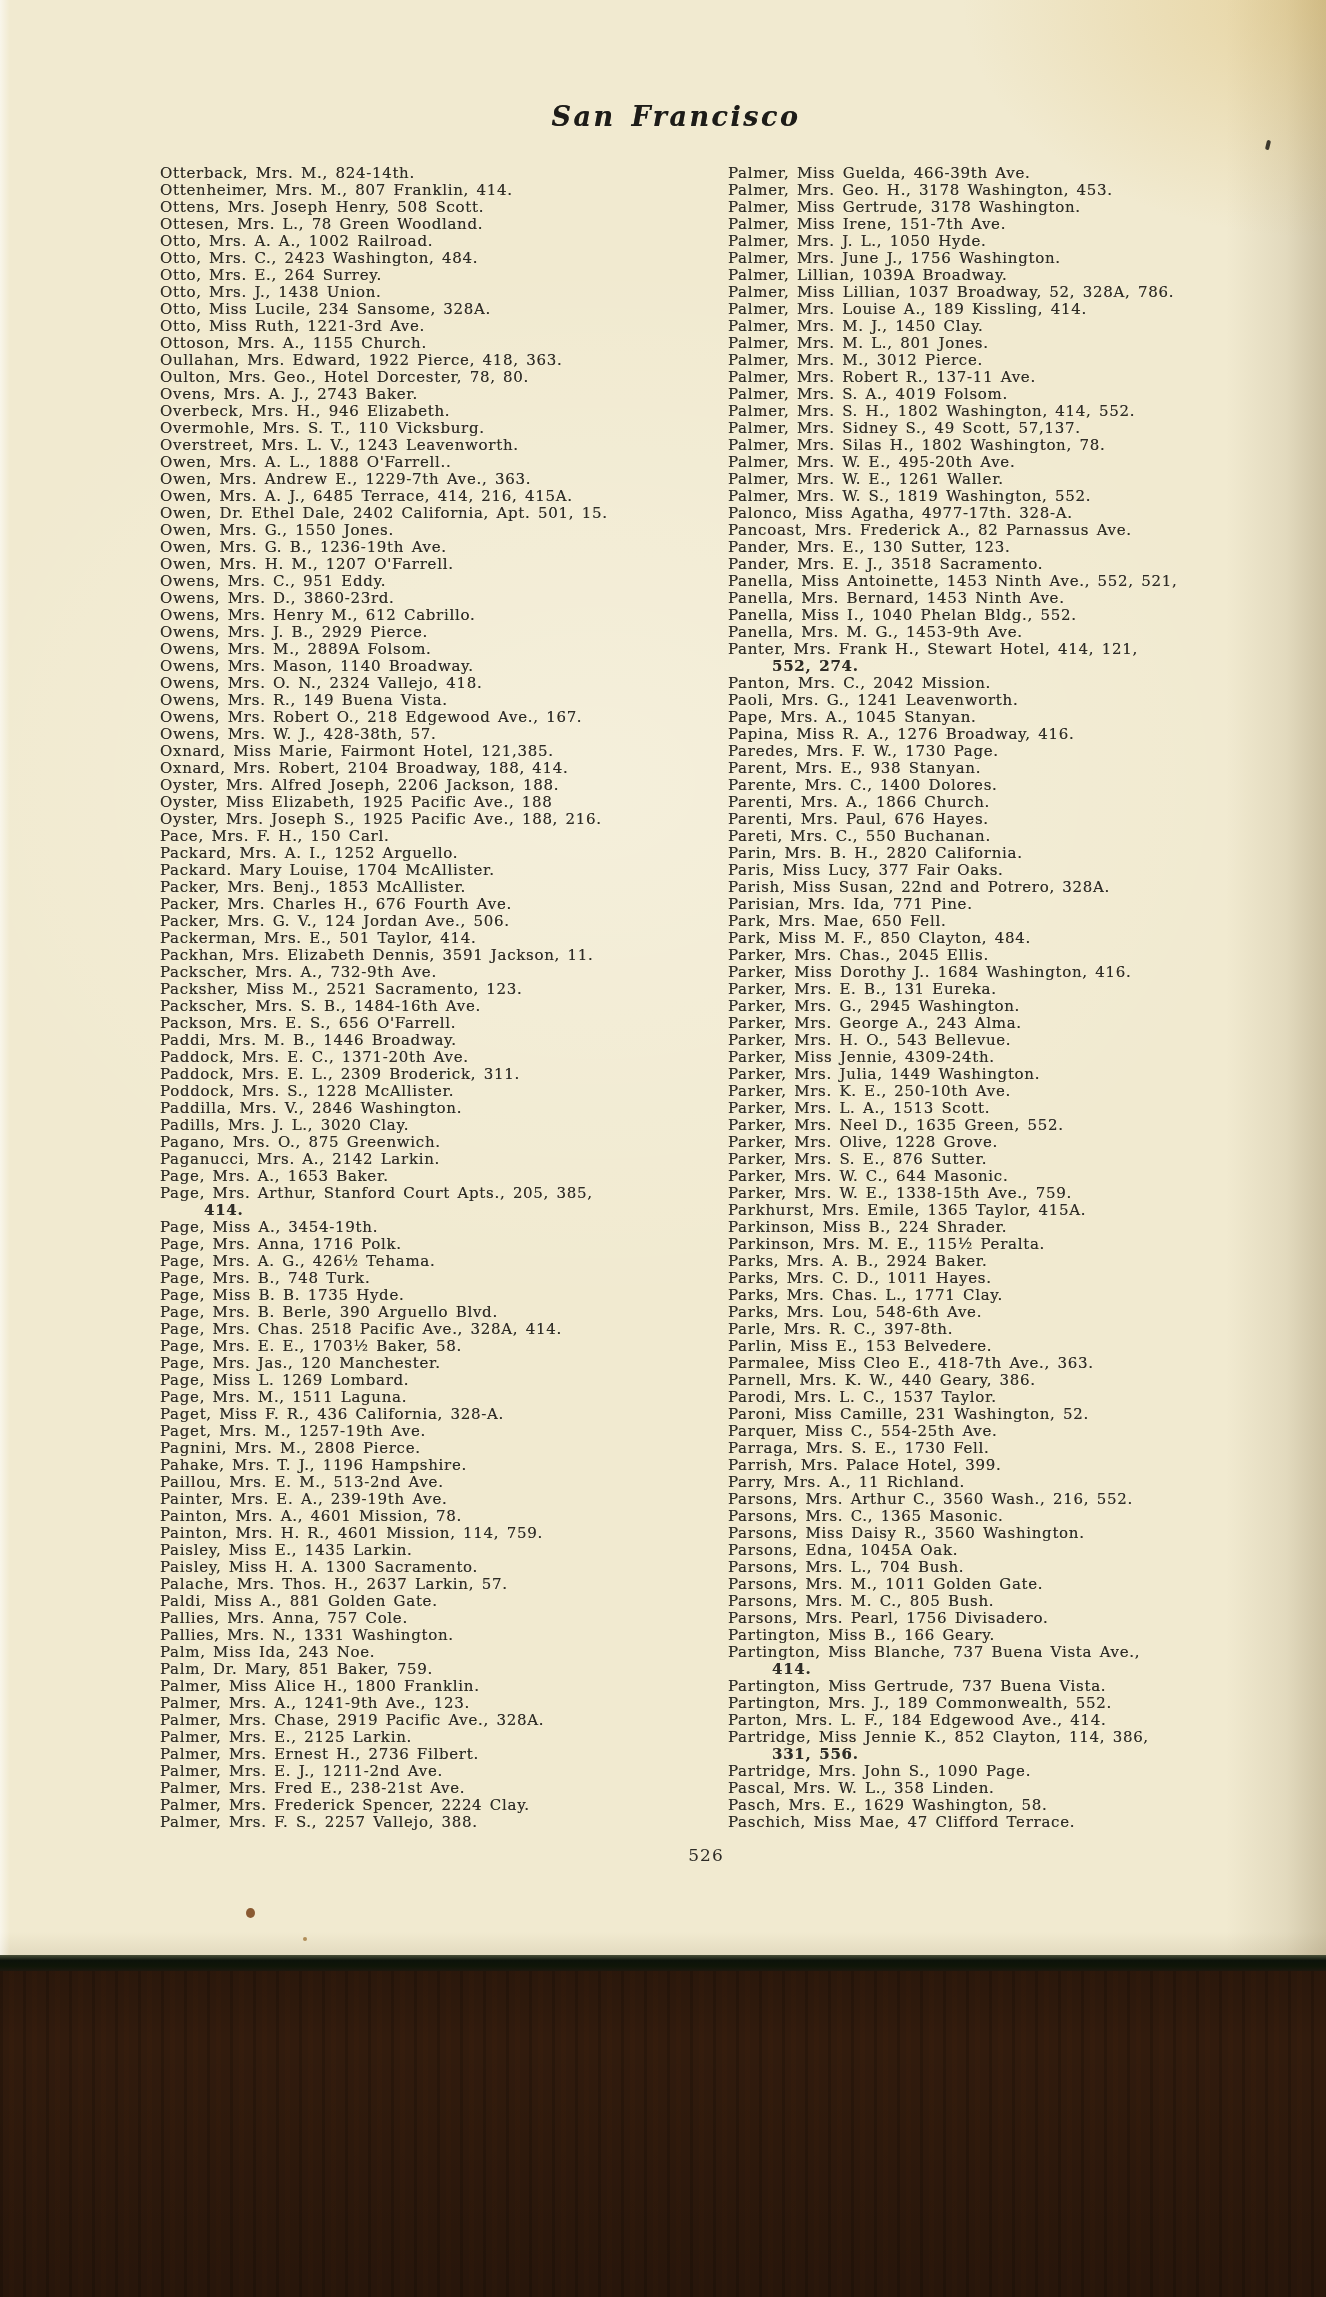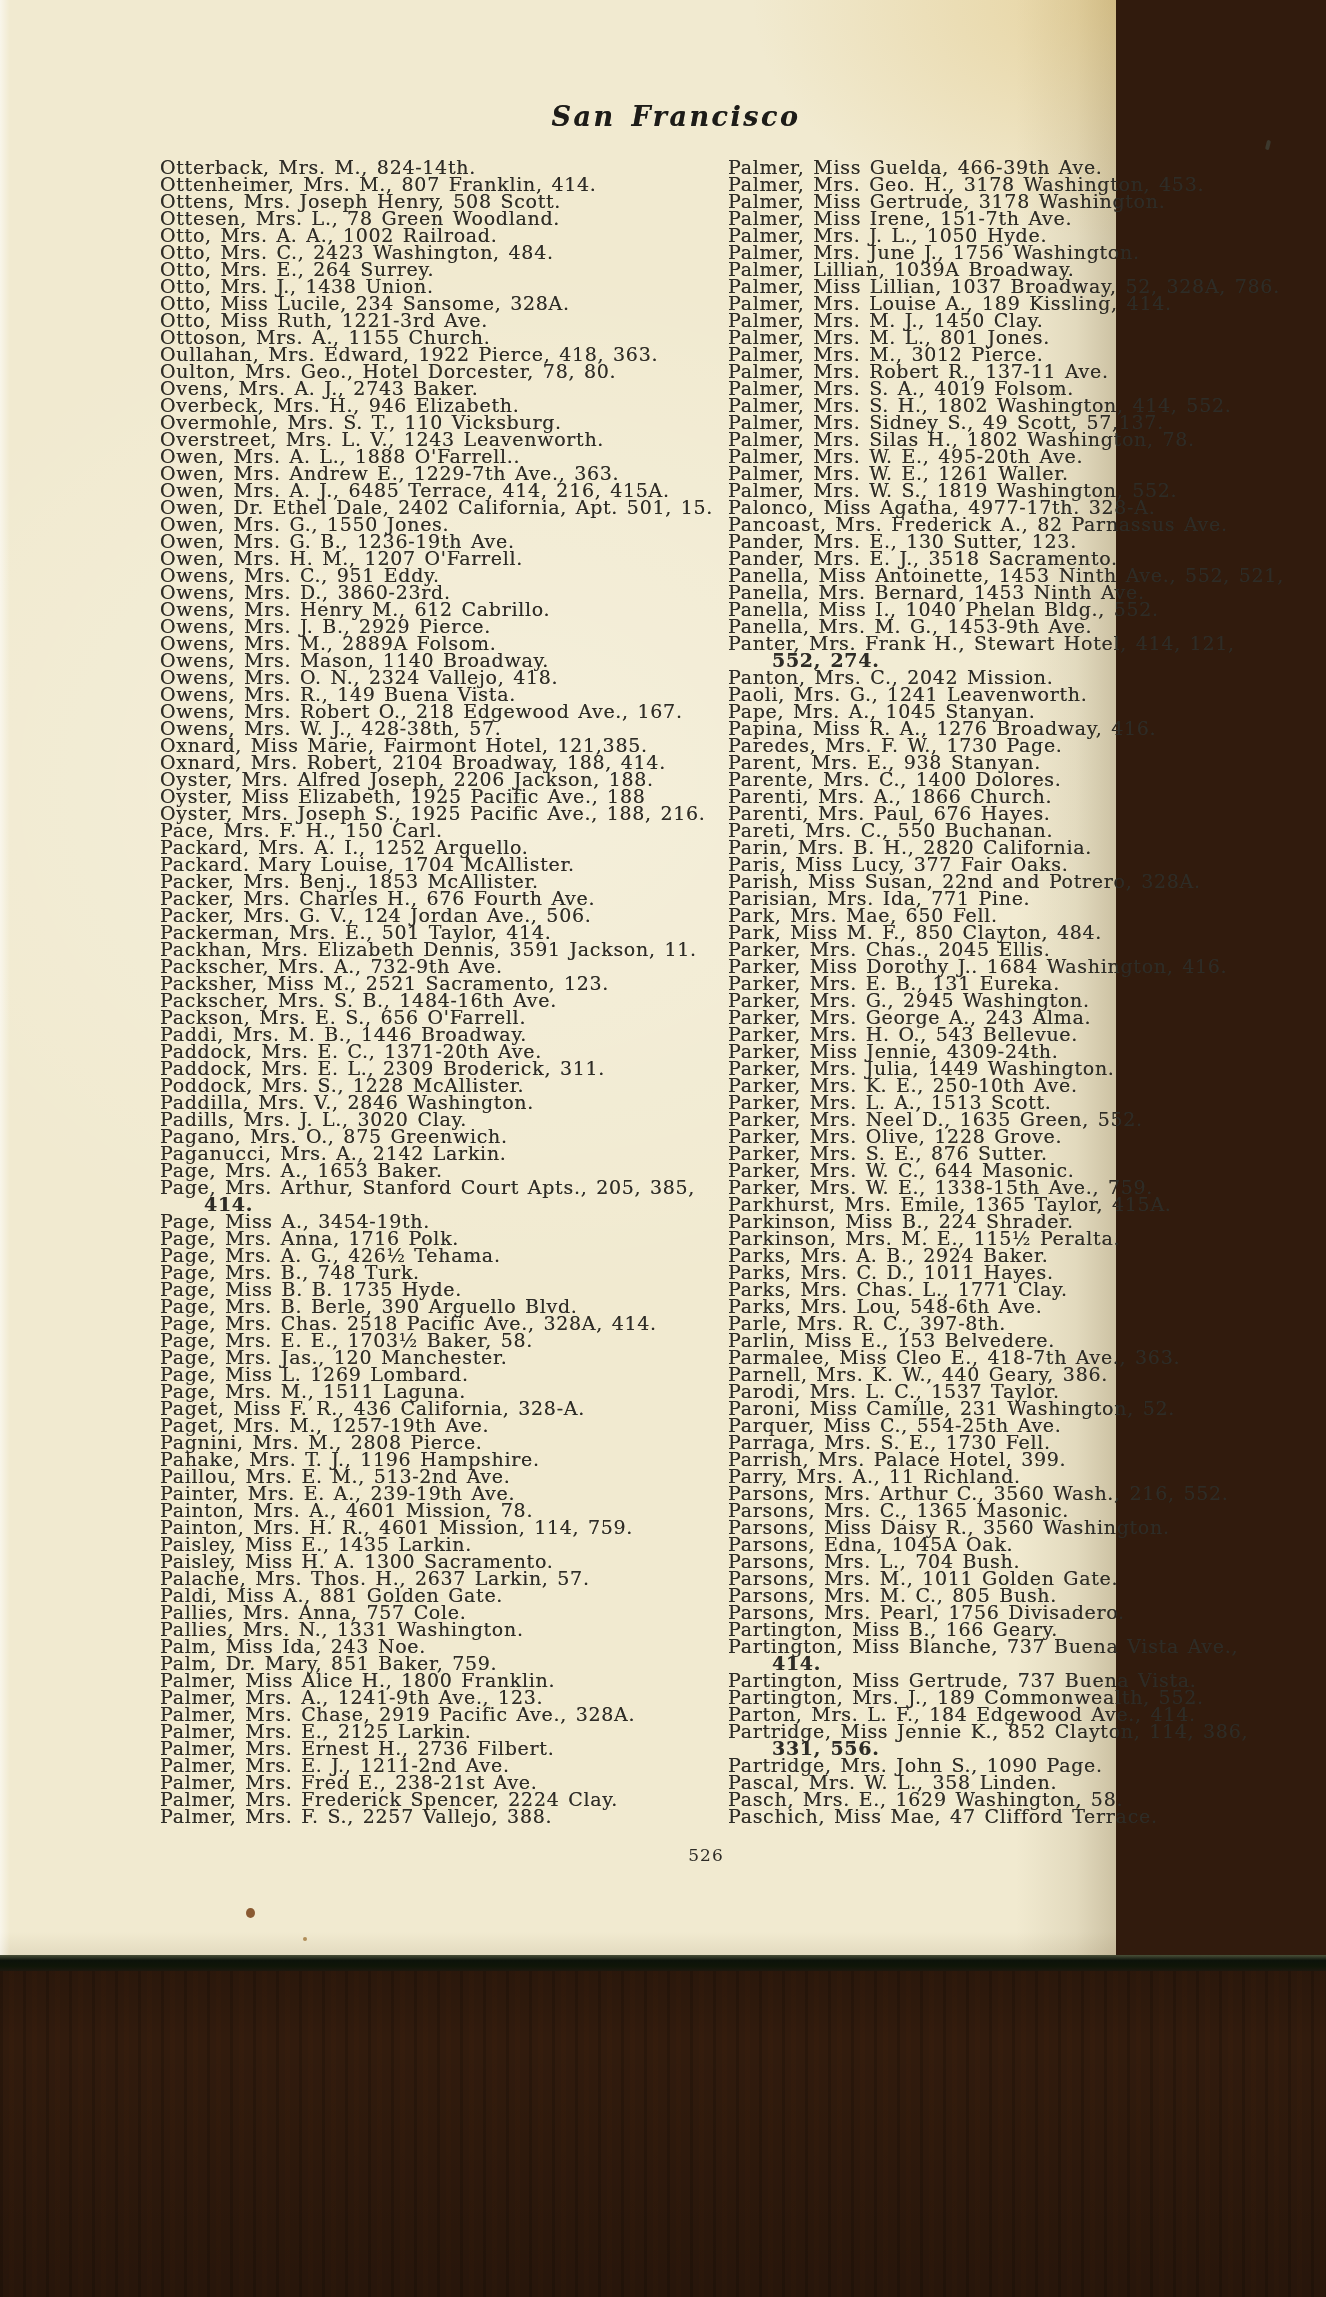--- a/index.html
+++ b/index.html
@@ -2,39 +2,39 @@
 <html><head>
 <meta charset="utf-8">
 <style>
   html,body{margin:0;padding:0;}
   body{
     width:1326px;height:2297px;position:relative;overflow:hidden;
     background:#311b0d;
     font-family:"DejaVu Serif","Liberation Serif",serif;
   }
   .paper{
-    position:absolute;top:0;left:0;width:1116px;height:1958px;
+    position:absolute;top:0;left:0;width:1326px;height:1958px;
     background:
       radial-gradient(ellipse 520px 340px at 100% 0%, rgba(214,176,86,0.40), rgba(214,176,86,0) 70%),
       linear-gradient(270deg, rgba(120,100,58,0.30), rgba(120,100,58,0.12) 40px, rgba(120,100,58,0) 100px),
       linear-gradient(90deg, rgba(255,255,255,0.55), rgba(255,255,255,0) 10px),
       linear-gradient(0deg, rgba(110,92,55,0.12), rgba(110,92,55,0) 26px),
       radial-gradient(ellipse 900px 700px at 45% 40%, rgba(255,255,252,0.25), rgba(255,255,252,0) 75%),
       #f1ead0;
   }
   .running-head{
     position:absolute;top:101px;left:0;width:1352px;
     text-align:center;
     font-size:27px;font-weight:bold;font-style:italic;
     letter-spacing:2.5px;word-spacing:4px;color:#1d1c18;
     text-shadow:0 0 0.5px rgba(29,28,24,0.55);
   }
   .col{
-    position:absolute;top:159px;
-    color:#2e2c26;font-size:19px;
+    position:absolute;top:165px;
+    color:#2e2c26;font-size:15px;
     letter-spacing:0.7px;word-spacing:2px;
     white-space:nowrap;
     text-shadow:0 0 0.4px rgba(46,44,38,0.6);
   }
   .col .line{height:17px;line-height:17px;}
   .col .line.cont{padding-left:44px;font-weight:bold;}
   .col-left{left:160px;}
   .col-right{left:728px;}
   .page-number{
     position:absolute;top:1845px;left:606px;width:200px;

